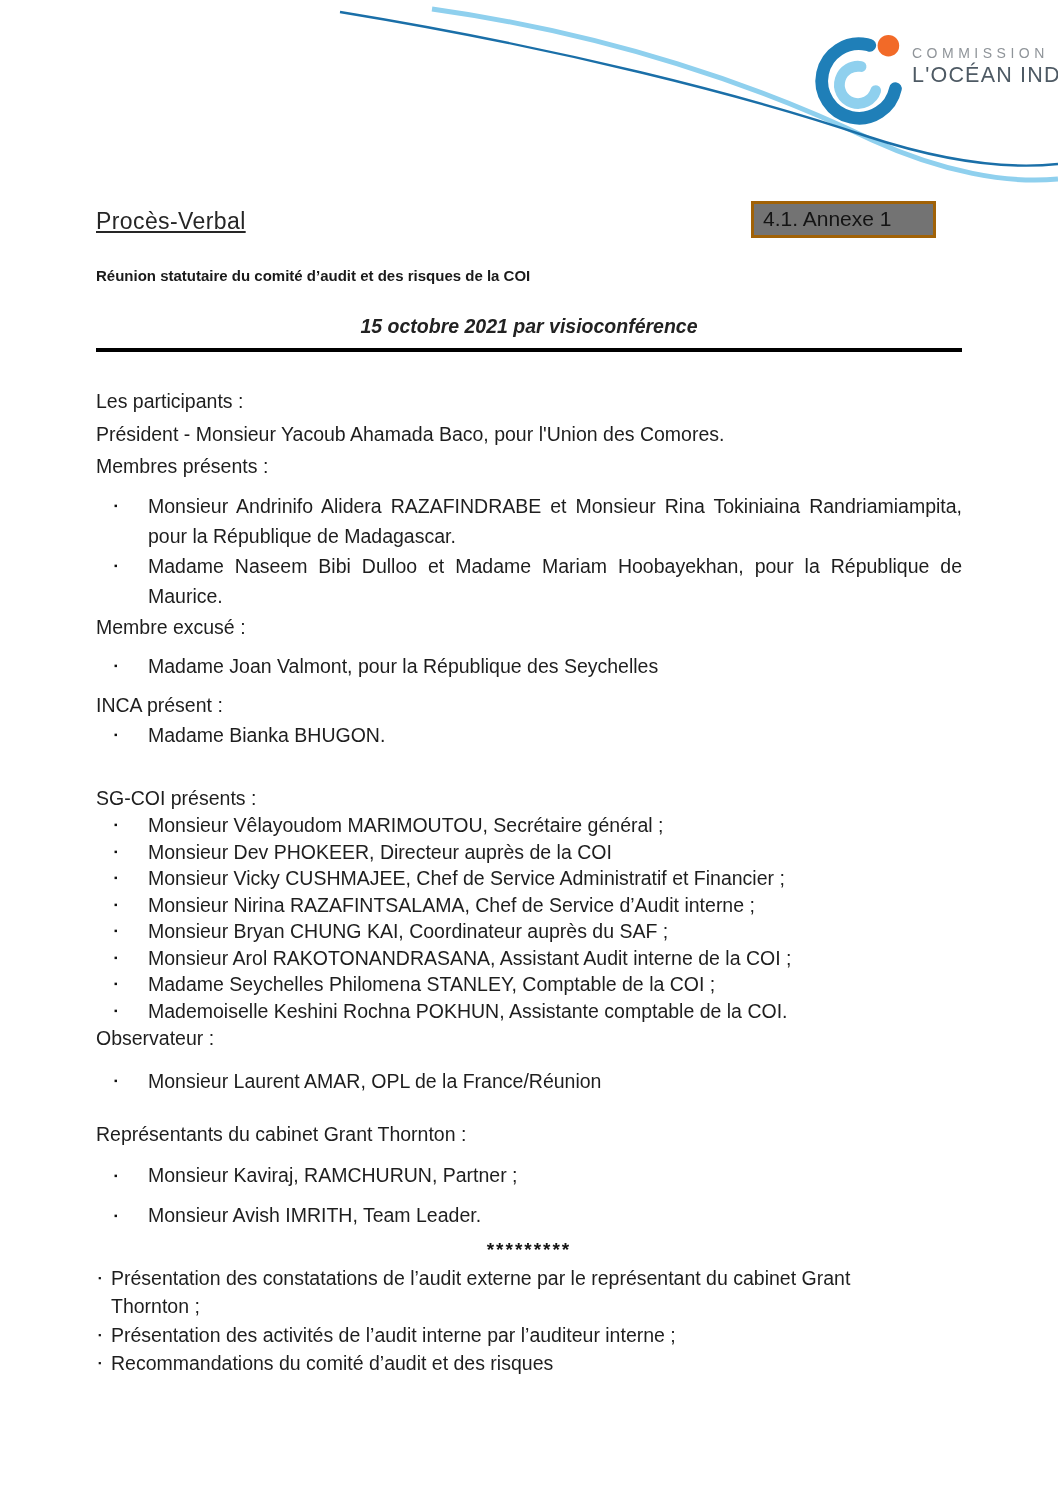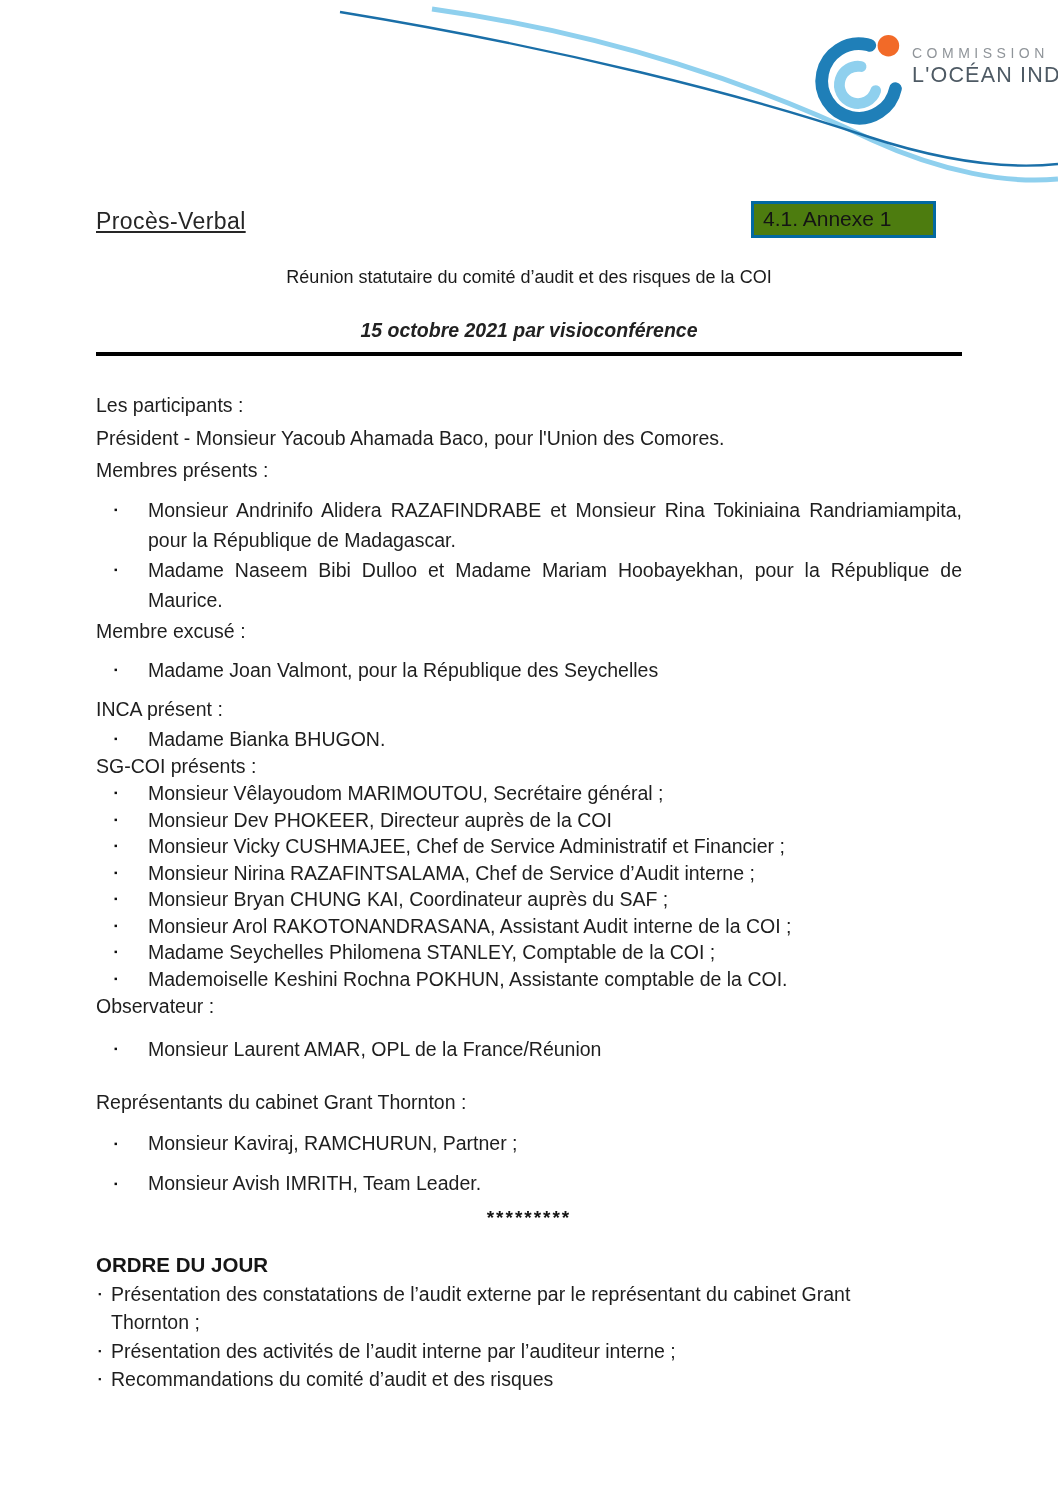--- a/index.html
+++ b/index.html
@@ -17,23 +17,23 @@
   .coi-logo{position:absolute;top:30px;left:810px;width:98px;height:98px;}
   .logo-text{position:absolute;top:46px;left:912px;white-space:nowrap;line-height:1;}
   .logo-line1{font-size:14px;letter-spacing:4.5px;color:#8f9499;}
   .logo-line2{font-size:21.5px;letter-spacing:1.2px;color:#4e5a64;margin-top:5px;}
   
   .header-spacer{height:201px;}
   .title-row{position:relative;margin:0 96px;height:44px;}
   .doc-title{position:absolute;left:0;right:0;top:7px;text-align:left;
     font-size:23px;font-weight:normal;color:#262626;letter-spacing:.4px;text-decoration:underline;}
   .annex-box{position:absolute;top:0;right:26px;width:165px;
-    border:3px solid #0369a1;background:#4d7c0f;
+    border:3px solid #a16207;background:#737373;
     padding:3px 5px 4px 9px;font-size:21px;color:#141414;}
-  .subtitle{margin:22px 96px 0;text-align:center;font-size:18px;font-weight:normal;color:#1a1a1a;}
+  .subtitle{margin:22px 96px 0;text-align:left;font-size:15px;font-weight:bold;color:#1a1a1a;}
   .date-line{margin:31px 96px 0;text-align:center;font-size:19.5px;font-weight:bold;font-style:italic;color:#222;}
   .rule{height:4px;background:#000;margin:10px 96px 0;border:0;}
   
   .content{margin:33px 96px 0;}
   .line{font-size:19.5px;line-height:32.5px;margin:0;}
   .blist{margin:0;}
   .bitem{display:flex;font-size:19.5px;line-height:30px;}
   .bullet{flex:0 0 52px;box-sizing:border-box;padding-left:18px;
     font-size:10px;line-height:inherit;color:#111;}
   .btext{flex:1;}
@@ -109,21 +109,21 @@
     </div>
 
     <p class="line mt-s">INCA présent :</p>
     <div class="blist tight">
       <div class="bitem">
         <span class="bullet">▪</span>
         <span class="btext">Madame Bianka BHUGON.</span>
       </div>
     </div>
 
-    <p class="line" style="line-height:28px;">SG-COI présents :</p>
+    <p class="line" style="line-height:28px;margin-top:36px;">SG-COI présents :</p>
     <div class="blist tight mt-xs">
       <div class="bitem">
         <span class="bullet">▪</span>
         <span class="btext">Monsieur Vêlayoudom MARIMOUTOU, Secrétaire général ;</span>
       </div>
       <div class="bitem">
         <span class="bullet">▪</span>
         <span class="btext">Monsieur Dev PHOKEER, Directeur auprès de la COI</span>
       </div>
       <div class="bitem">
@@ -167,21 +167,20 @@
         <span class="btext">Monsieur Kaviraj, RAMCHURUN, Partner ;</span>
       </div>
       <div class="bitem">
         <span class="bullet">▪</span>
         <span class="btext">Monsieur Avish IMRITH, Team Leader.</span>
       </div>
     </div>
 
     <div class="stars">*********</div>
 
-    <div class="agenda-heading">ORDRE DU JOUR</div>
     <div class="agenda-list">
       <div class="aitem">
         <span class="sq">▪</span>
         <span class="atext">Présentation des constatations de l’audit externe par le représentant du cabinet Grant Thornton ;</span>
       </div>
       <div class="aitem">
         <span class="sq">▪</span>
         <span class="atext">Présentation des activités de l’audit interne par l’auditeur interne ;</span>
       </div>
       <div class="aitem">

